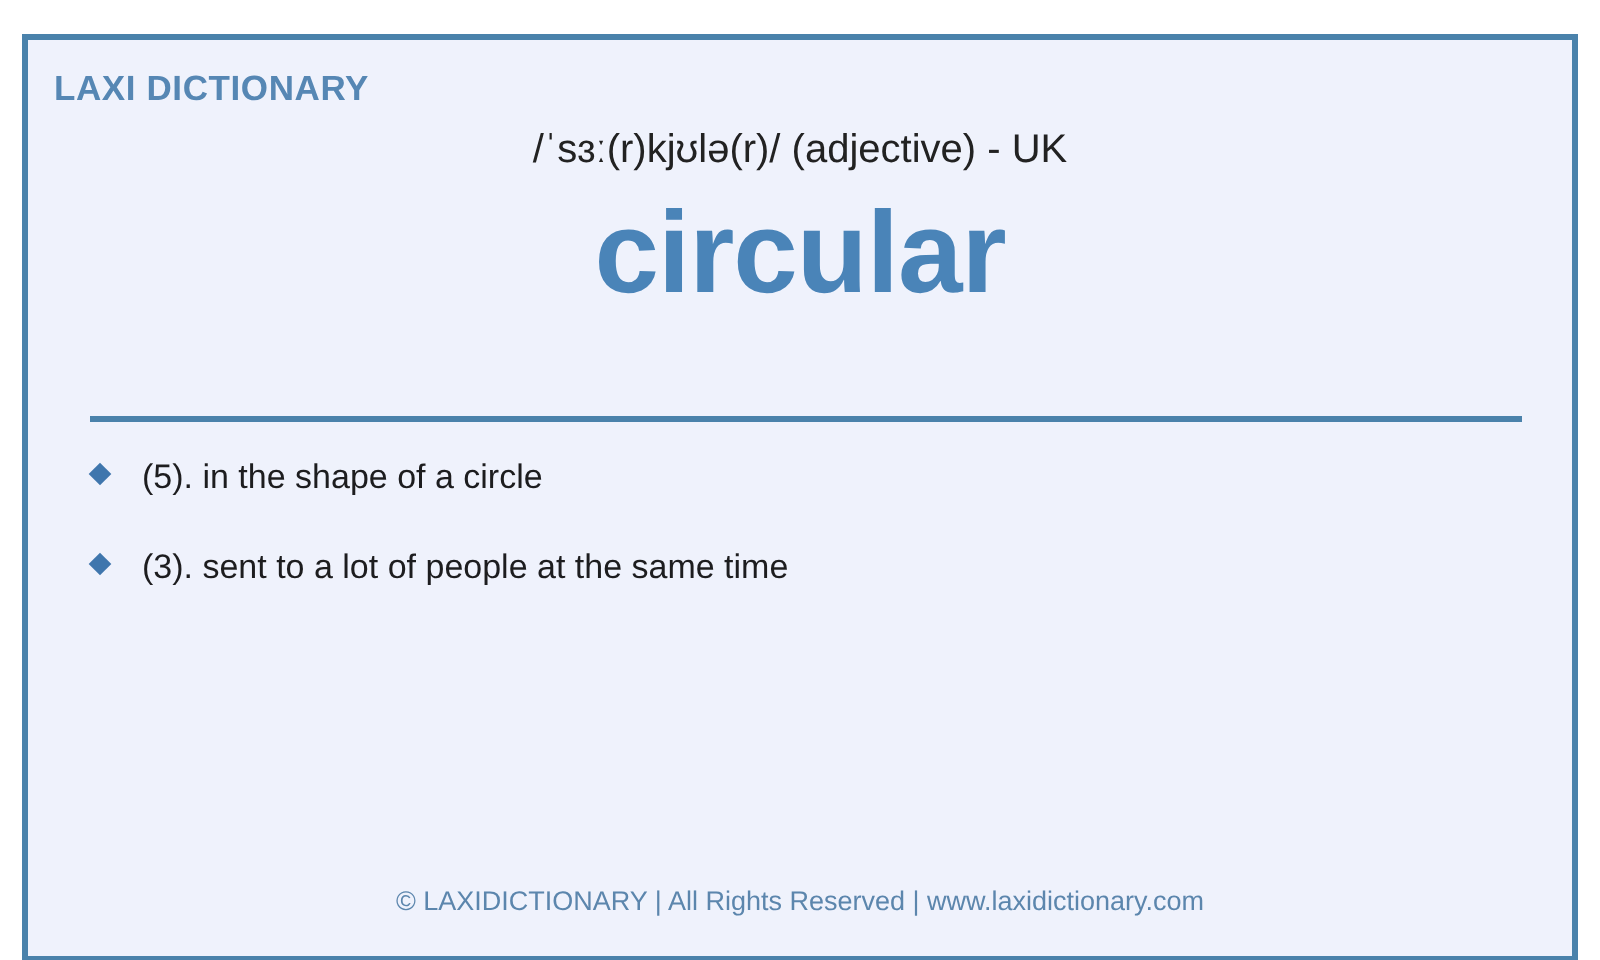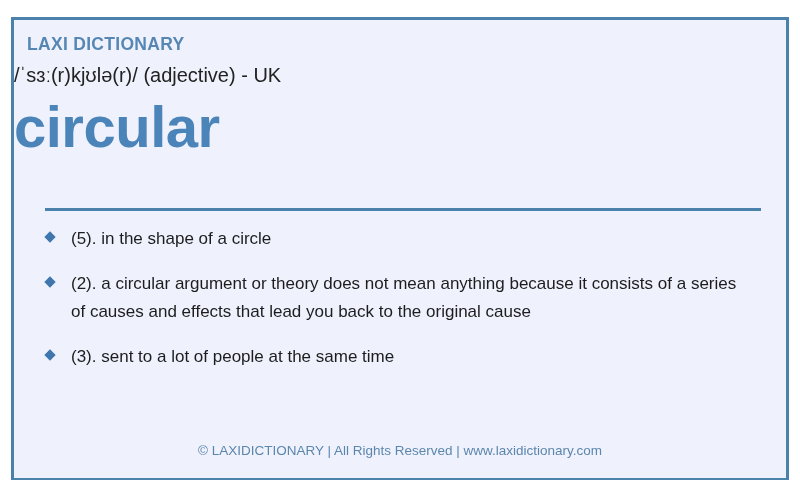--- a/index.html
+++ b/index.html
@@ -35,21 +35,21 @@
     color: #5687b4;
     white-space: nowrap;
   }
 
   
   .word-block {
     position: absolute;
     left: 0;
     top: 42px;
     width: 100%;
-    text-align: left;
+    text-align: center;
   }
   .phonetic {
     font-size: 20px;
     color: #222222;
     line-height: 26px;
     white-space: nowrap;
   }
   .headword {
     margin-top: 8px;
     font-size: 58px;
@@ -123,24 +123,20 @@
 
   <div class="divider"></div>
 
   <div class="definitions">
 
     <div class="def-row">
       <span class="bullet"></span>
       <span class="def-text">(5). in the shape of a circle</span>
     </div>
 
-    <div class="def-row">
-      <span class="bullet"></span>
-      <span class="def-text">(2). a circular argument or theory does not mean anything because it consists of a series of causes and effects that lead you back to the original cause</span>
-    </div>
 
     <div class="def-row">
       <span class="bullet"></span>
       <span class="def-text">(3). sent to a lot of people at the same time</span>
     </div>
 
   </div>
 
   <div class="footer">© LAXIDICTIONARY | All Rights Reserved | www.laxidictionary.com</div>
 

